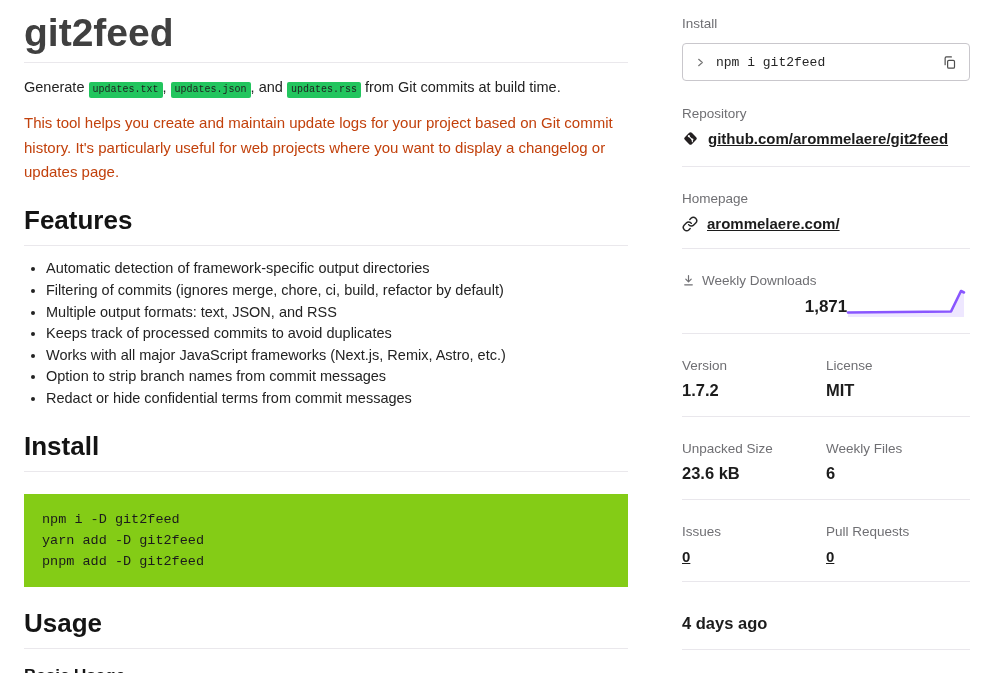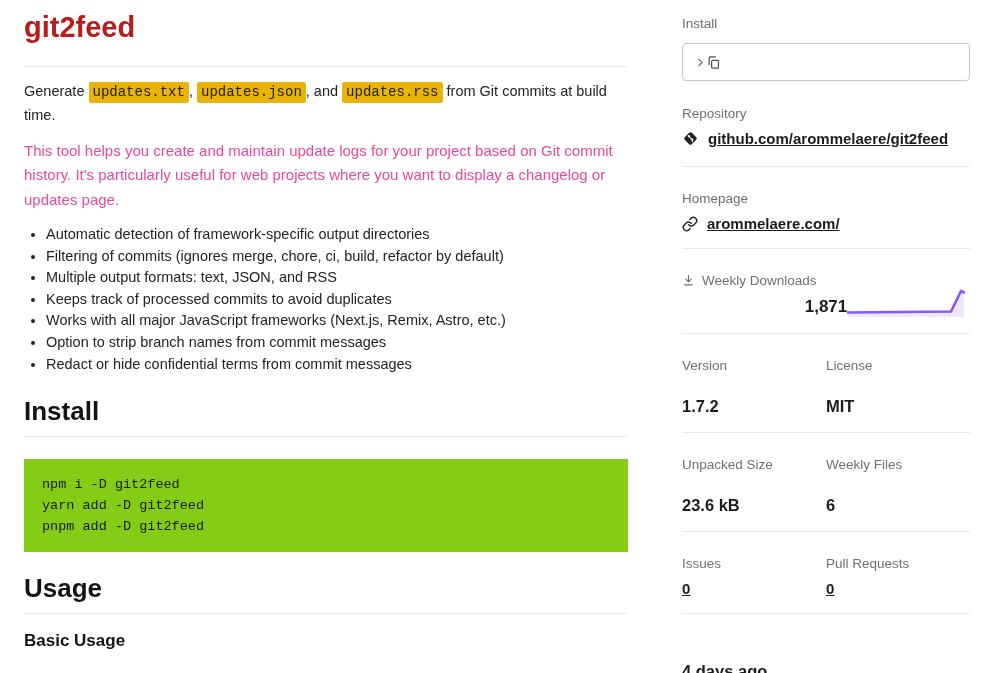--- a/index.html
+++ b/index.html
@@ -7,31 +7,31 @@
   body {
     width: 1000px; height: 673px; overflow: hidden;
     background: #ffffff; color: #262626;
     font-family: "Liberation Sans", sans-serif;
   }
   .page { display: flex; }
 
   
   .main { width: 604px; margin-left: 24px; }
   .pkg-title {
-    font-size: 29px; font-weight: 700; color: #b91c1c;
-    margin: 11px 0 0; padding-bottom: 22px;
+    font-size: 39px; font-weight: 700; color: #404040;
+    margin: 11px 0 0; padding-bottom: 7px;
     border-bottom: 1px solid #eae8ec;
   }
   .intro { margin: 13px 0 0; font-size: 14.5px; line-height: 1.55; color: #232323; }
   .code-inline {
     font-family: "Liberation Mono", "DejaVu Sans Mono", monospace;
-    font-size: 14px; background: #eab308; padding: 2px 4px 3px;
+    font-size: 10px; background: #22c55e; padding: 2px 4px 3px;
     border-radius: 2px; color: #1f1f1f;
   }
-  .desc { margin: 13px 0 0; font-size: 15px; line-height: 1.62; color: #ec4899; }
+  .desc { margin: 13px 0 0; font-size: 15px; line-height: 1.62; color: #c2410c; }
   .section-heading {
     font-size: 26px; font-weight: 700; color: #141414;
     margin: 21px 0 0; padding-bottom: 9px;
     border-bottom: 1px solid #eae8ec;
   }
   .features-list { margin: 12px 0 0; padding-left: 22px; }
   .features-list li { font-size: 14.5px; line-height: 21.6px; color: #232323; }
   .codeblock {
     margin: 22px 0 0; background: #84cc16; padding: 15px 18px;
     font-family: "Liberation Mono", "DejaVu Sans Mono", monospace;
@@ -54,21 +54,21 @@
     font-size: 13px; margin-left: 10px; flex: 1; color: #262626;
   }
   .copy-btn { border: none; background: none; padding: 0; cursor: pointer; color: #4d4d4d; display: inline-flex; }
 
   .repo-block { margin-top: 25px; padding-bottom: 19px; }
   .link-row { display: flex; align-items: center; gap: 9px; margin-top: 9px; }
   .side-link { font-size: 15px; font-weight: 700; color: #1c1c1c; text-decoration: underline; }
 
   .side-section { border-top: 1px solid #e9e7ec; padding: 24px 0 16px; }
   .side-section.last { border-bottom: 1px solid #e9e7ec; }
-  .side-value { font-size: 16.5px; font-weight: 700; margin-top: 24px; color: #1c1c1c; }
+  .side-value { font-size: 16.5px; font-weight: 700; margin-top: 8px; color: #1c1c1c; }
   .two-col { display: grid; grid-template-columns: 1fr 1fr; }
   .num-link { font-size: 15px; font-weight: 700; color: #1c1c1c; text-decoration: underline; display: inline-block; margin-top: 9px; }
 
   .dl-section { position: relative; text-align: center; }
   .dl-label-row { display: flex; align-items: center; gap: 7px; color: #6f6f73; }
   .dl-value { font-size: 17px; font-weight: 700; margin-top: 9px; color: #1c1c1c; }
   .sparkline { position: absolute; right: 0; bottom: 13px; }
 
   .avatar-link { display: inline-block; margin-top: 10px; line-height: 0; }
   .avatar-img { width: 33px; height: 33px; border-radius: 2px; }
@@ -79,20 +79,21 @@
 <div class="page">
 
   <div class="main">
 
     <h1 class="pkg-title">git2feed</h1>
 
     <p class="intro"><span>Generate </span><code class="code-inline">updates.txt</code><span>, </span><code class="code-inline">updates.json</code><span>, and </span><code class="code-inline">updates.rss</code><span> from Git commits at build time.</span></p>
 
     <p class="desc">This tool helps you create and maintain update logs for your project based on Git commit history. It's particularly useful for web projects where you want to display a changelog or updates page.</p>
 
+    <h2 class="section-heading">Features</h2>
 
     <ul class="features-list">
       <li>Automatic detection of framework-specific output directories</li>
       <li>Filtering of commits (ignores merge, chore, ci, build, refactor by default)</li>
       <li>Multiple output formats: text, JSON, and RSS</li>
       <li>Keeps track of processed commits to avoid duplicates</li>
       <li>Works with all major JavaScript frameworks (Next.js, Remix, Astro, etc.)</li>
       <li>Option to strip branch names from commit messages</li>
       <li>Redact or hide confidential terms from commit messages</li>
     </ul>
@@ -110,20 +111,21 @@
   <div class="sidebar">
 
     <div class="install-block">
       <div class="side-label">Install</div>
       <div class="install-box">
         <span class="prompt-chevron">
           <svg width="11" height="11" viewBox="0 0 24 24" fill="none" stroke="currentColor" stroke-width="2.6" stroke-linecap="round" stroke-linejoin="round">
               <polyline points="8,5 16,12 8,19"></polyline>
             </svg>
         </span>
+        <span class="install-cmd">npm i git2feed</span>
         <button class="copy-btn">
           <svg width="15" height="15" viewBox="0 0 24 24" fill="none" stroke="currentColor" stroke-width="1.9" stroke-linecap="round" stroke-linejoin="round">
               <rect x="9" y="8.5" width="11" height="12.5" rx="2"></rect>
               <path d="M5 15.5V5a2 2 0 0 1 2-2h8"></path>
             </svg>
         </button>
       </div>
     </div>
 
     <div class="repo-block">

